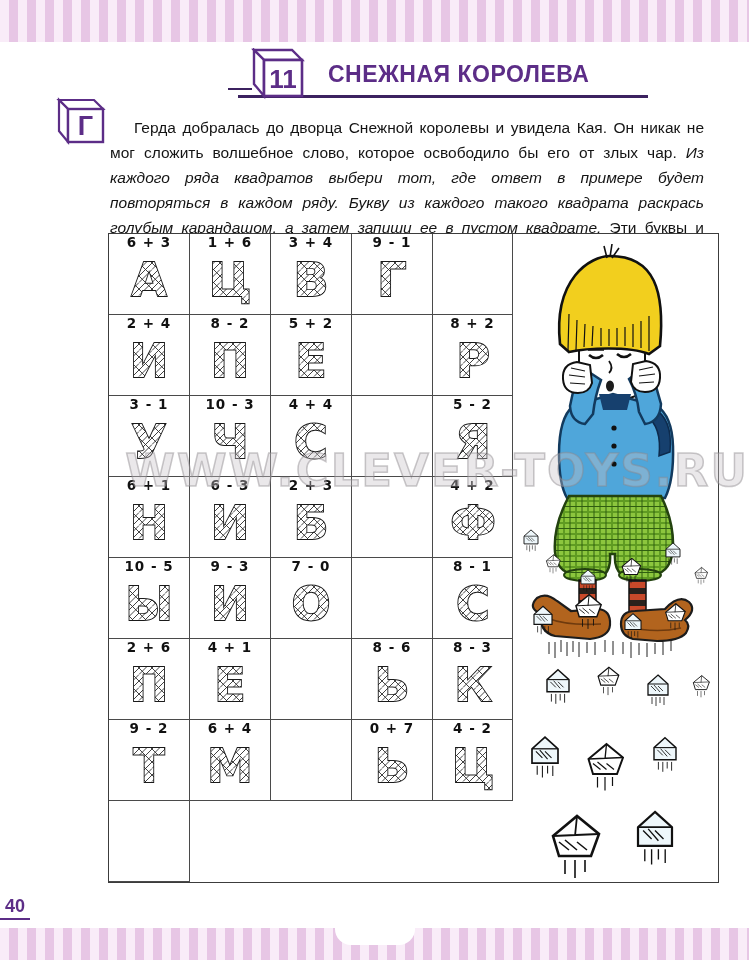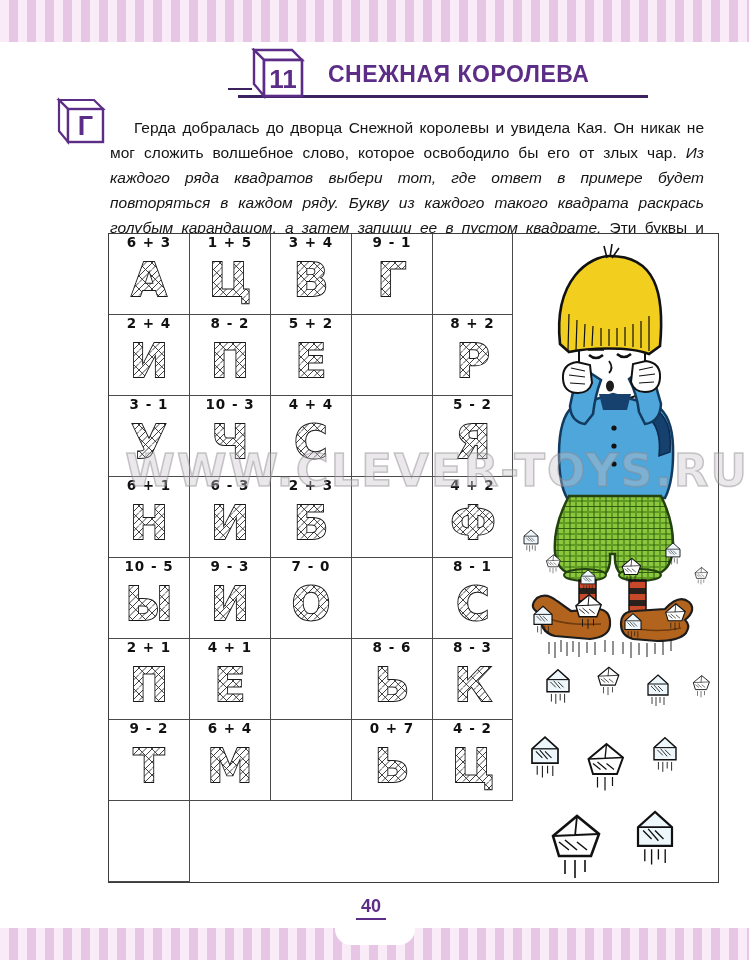--- a/index.html
+++ b/index.html
@@ -13,21 +13,21 @@
     background:repeating-linear-gradient(90deg,
       #f9ecf8 0px, #f9ecf8 9px, #e7c6e5 9px, #e7c6e5 18px);
   }
   .stripe-top { top:0; height:42px; }
   .stripe-bottom { top:928px; height:32px; }
   .page-num-notch {
     position:absolute; left:335px; top:928px; width:80px; height:17px;
     background:#ffffff; border-radius:0 0 16px 16px; z-index:2;
   }
   .page-number-wrap {
-    position:absolute; left:0; top:896px; width:742px; text-align:center; z-index:3;
+    position:absolute; left:0; top:896px; width:742px; z-index:3;
   }
   .page-number {
     display:inline-block; font-weight:bold; font-size:18px; color:#5c2d87;
     border-bottom:2.5px solid #5c2d87; padding:0 5px 1px 5px;
   }
 
   
   .title-underline {
     position:absolute; left:238px; top:95px; width:410px; height:2.5px;
     background:#3c2260;
@@ -152,21 +152,21 @@
 
   <div class="puzzle-table" id="puzzleTable">
 
     <div class="cell">
         <div class="expr">6 + 3</div>
         <svg class="letter-svg" width="72" height="58" viewBox="0 0 72 58">
           <text x="36" y="46" text-anchor="middle" font-family="DejaVu Sans, sans-serif" font-size="46" font-weight="bold" fill="url(#mosaicPat)" stroke="#1a1a1a" stroke-width="1.8" paint-order="stroke">А</text>
         </svg>
       </div>
       <div class="cell">
-        <div class="expr">1 + 5</div>
+        <div class="expr">1 + 6</div>
         <svg class="letter-svg" width="72" height="58" viewBox="0 0 72 58">
           <text x="36" y="46" text-anchor="middle" font-family="DejaVu Sans, sans-serif" font-size="46" font-weight="bold" fill="url(#mosaicPat)" stroke="#1a1a1a" stroke-width="1.8" paint-order="stroke">Ц</text>
         </svg>
       </div>
       <div class="cell">
         <div class="expr">3 + 4</div>
         <svg class="letter-svg" width="72" height="58" viewBox="0 0 72 58">
           <text x="36" y="46" text-anchor="middle" font-family="DejaVu Sans, sans-serif" font-size="46" font-weight="bold" fill="url(#mosaicPat)" stroke="#1a1a1a" stroke-width="1.8" paint-order="stroke">В</text>
         </svg>
       </div>
@@ -271,21 +271,21 @@
         </svg>
       </div>
       <div class="cell answer"></div>
       <div class="cell">
         <div class="expr">8 - 1</div>
         <svg class="letter-svg" width="72" height="58" viewBox="0 0 72 58">
           <text x="36" y="46" text-anchor="middle" font-family="DejaVu Sans, sans-serif" font-size="46" font-weight="bold" fill="url(#mosaicPat)" stroke="#1a1a1a" stroke-width="1.8" paint-order="stroke">С</text>
         </svg>
       </div>
       <div class="cell">
-        <div class="expr">2 + 1</div>
+        <div class="expr">2 + 6</div>
         <svg class="letter-svg" width="72" height="58" viewBox="0 0 72 58">
           <text x="36" y="46" text-anchor="middle" font-family="DejaVu Sans, sans-serif" font-size="46" font-weight="bold" fill="url(#mosaicPat)" stroke="#1a1a1a" stroke-width="1.8" paint-order="stroke">П</text>
         </svg>
       </div>
       <div class="cell">
         <div class="expr">4 + 1</div>
         <svg class="letter-svg" width="72" height="58" viewBox="0 0 72 58">
           <text x="36" y="46" text-anchor="middle" font-family="DejaVu Sans, sans-serif" font-size="46" font-weight="bold" fill="url(#mosaicPat)" stroke="#1a1a1a" stroke-width="1.8" paint-order="stroke">Е</text>
         </svg>
       </div>

